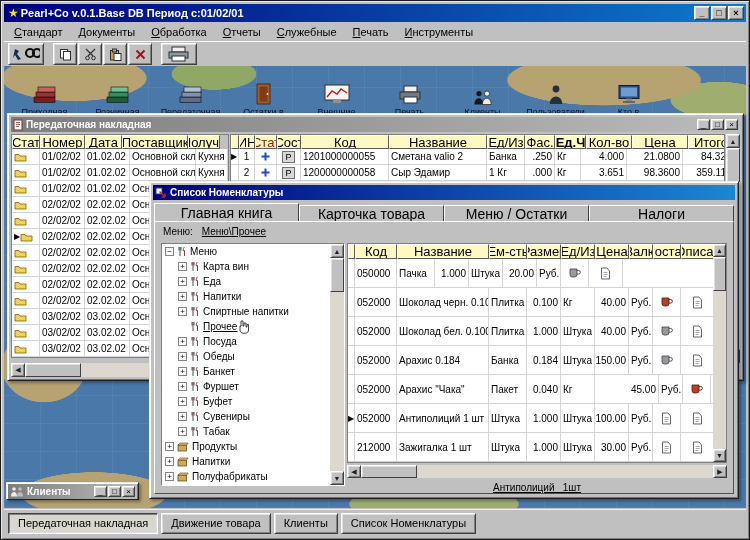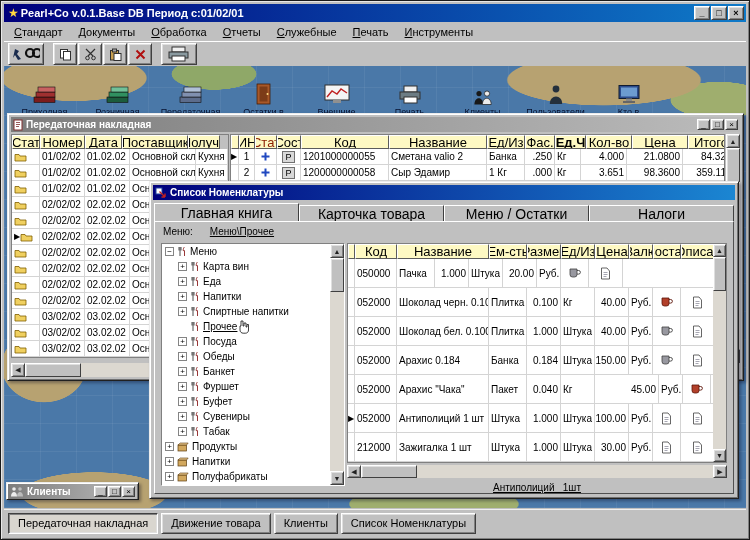--- a/index.html
+++ b/index.html
@@ -81,21 +81,21 @@
 
   
   .dialog{left:148px;top:180px;width:590px;height:318px;}
   .tabs{position:absolute;left:4px;top:21px;right:4px;height:18px;display:flex;}
   .tab{flex:1;margin-top:2px;height:16px;background:#c0c0c0;border:1px solid;
        border-color:#fff #404040 #404040 #fff;border-bottom:none;display:flex;align-items:center;
        justify-content:center;font-size:14px;white-space:nowrap;overflow:hidden;}
   .tab.active{margin-top:0;height:18px;position:relative;z-index:2;}
   .panel{position:absolute;left:4px;top:39px;right:4px;bottom:4px;background:#c0c0c0;
          border:1px solid;border-color:#fff #505050 #505050 #fff;}
-  .menu-row{position:absolute;left:8px;top:4px;font-size:10px;display:flex;gap:17px;align-items:center;}
+  .menu-row{position:absolute;left:8px;top:4px;font-size:10px;display:flex;gap:9px;align-items:center;}
   .menu-path{text-decoration:underline;}
   .tree-box{position:absolute;left:6px;top:21px;width:184px;height:243px;background:#fff;
             border:1px solid;border-color:#808080 #fff #fff #808080;overflow:hidden;}
   .tree-rows{position:absolute;left:0;top:0;right:14px;bottom:0;overflow:hidden;}
   .tree-vscroll{position:absolute;right:0;top:0;bottom:0;width:14px;}
   .tree-row{display:flex;align-items:center;height:15px;font-size:10px;white-space:nowrap;}
   .plusbox{flex:none;width:9px;height:9px;border:1px solid #848484;background:#fff;font-size:8px;
            line-height:7px;text-align:center;margin-right:3px;}
   .plusspacer{flex:none;width:12px;}
   .tree-row .icn{margin-right:3px;}

